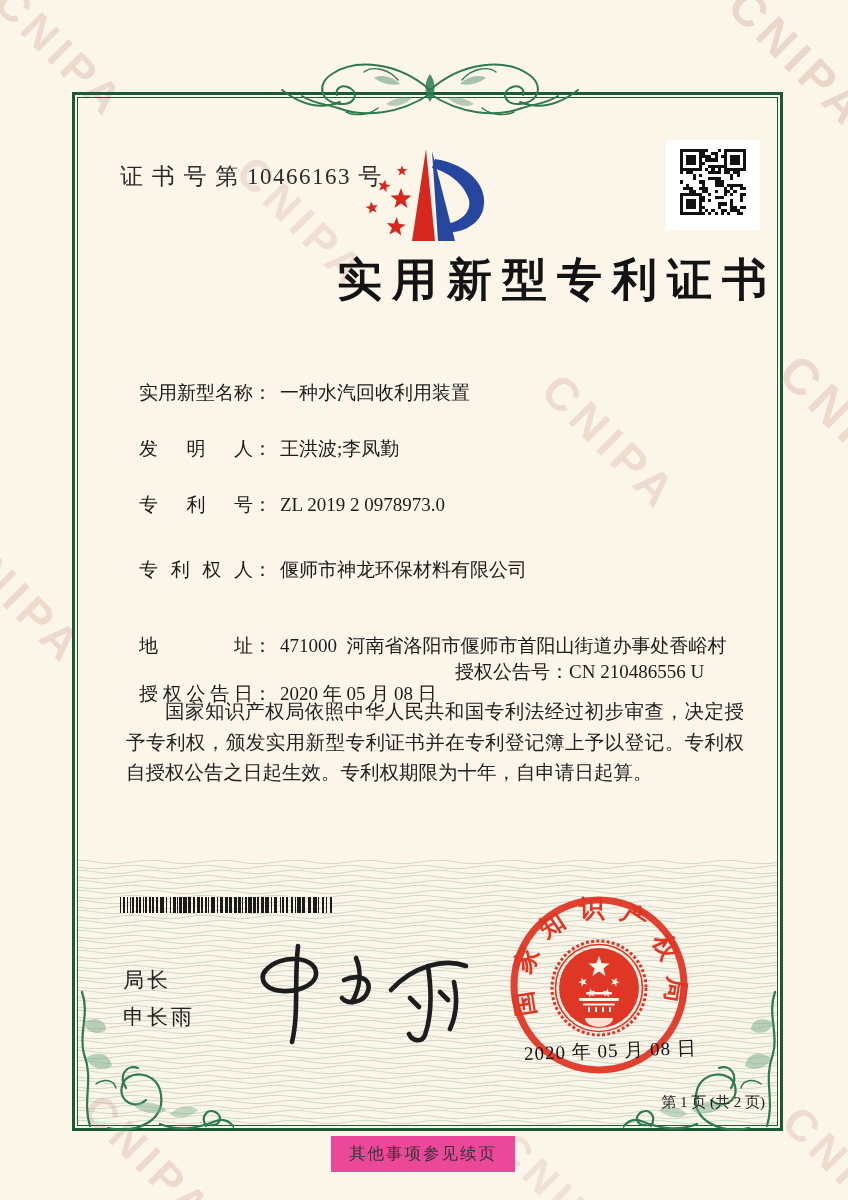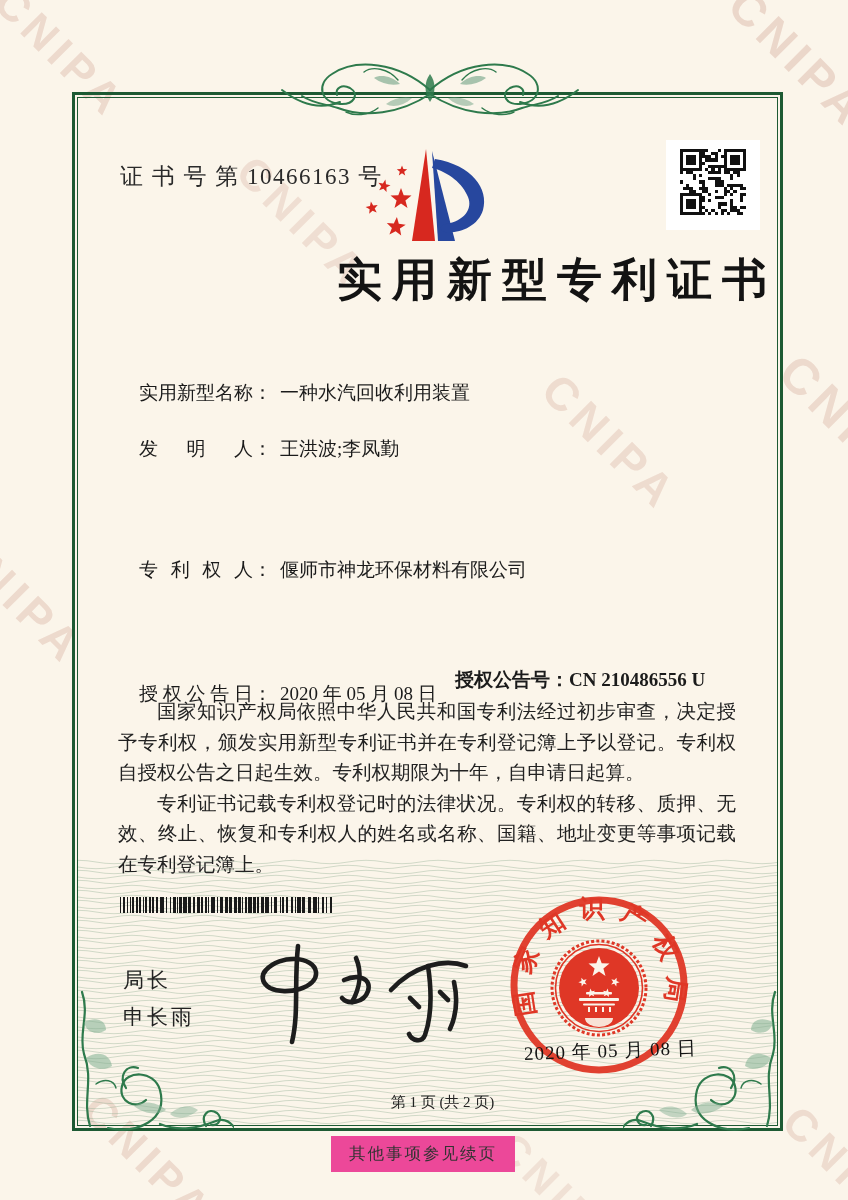--- a/index.html
+++ b/index.html
@@ -21,32 +21,32 @@
            color:#2a2a2a;z-index:4;white-space:pre;margin-top:12px;}
   .logo{position:absolute;left:335px;top:141px;z-index:4;}
   .qrbox{position:absolute;left:666px;top:140px;width:94px;height:90px;background:#fff;z-index:4;}
   .qr{position:absolute;left:14px;top:9px;}
   .title{position:absolute;left:72px;top:250px;width:705px;text-align:right;font-size:45px;
          font-weight:bold;letter-spacing:10px;color:#131313;z-index:4;}
   .frow{position:absolute;left:120px;font-size:19px;color:#1b1b1b;z-index:4;white-space:pre;}
   .flabel{display:inline-block;width:114px;text-align:justify;text-align-last:justify;
           vertical-align:top;}
   .fval{margin-left:8px;}
-  .group2{position:absolute;left:335px;top:8px;white-space:pre;font-weight:bold;}
-  .paras{position:absolute;left:118px;top:697px;width:618px;z-index:4;}
+  .group2{position:absolute;left:335px;top:0;white-space:pre;}
+  .paras{position:absolute;left:126px;top:697px;width:618px;z-index:4;}
   .paras p{margin:0;text-indent:2em;font-size:19.5px;line-height:30.5px;text-align:justify;
            color:#222;}
   .barcode{position:absolute;left:120px;top:897px;z-index:4;}
   .officer{position:absolute;left:123px;font-size:21px;z-index:4;
            font-family:"Liberation Sans",sans-serif;color:#222;letter-spacing:3px;}
   .signature{position:absolute;left:228px;top:928px;z-index:4;}
   .seal{position:absolute;left:507px;top:893px;z-index:5;}
   .seal-date{position:absolute;left:524px;top:1038px;font-size:19px;color:#141414;
              letter-spacing:1px;transform:rotate(-2deg);z-index:6;white-space:pre;}
-  .page-info{position:absolute;left:90px;top:1093px;width:705px;text-align:center;
+  .page-info{position:absolute;left:60px;top:1093px;width:705px;text-align:right;
              font-size:15px;color:#222;z-index:4;white-space:pre;}
   .note-box{position:absolute;left:331px;top:1136px;background:#ec4899;padding:7px 18px;
             font-size:16.5px;color:#333;z-index:4;letter-spacing:2px;}
 </style>
 </head>
 <body>
 
 <div class="page">
 
   <div id="wm-layer">
@@ -396,31 +396,36 @@
   </div>
 
   <div class="title">实用新型专利证书</div>
 
   <div class="frow" style="top:358px">
     <span class="flabel">实用新型名称</span>：<span class="fval">一种水汽回收利用装置</span>
   </div>
   <div class="frow" style="top:414px">
     <span class="flabel">发明人</span>：<span class="fval">王洪波;李凤勤</span>
   </div>
+  <div class="frow" style="top:470px">
+    <span class="flabel">专利号</span>：<span class="fval">ZL 2019 2 0978973.0</span>
+  </div>
   <div class="frow" style="top:535px">
     <span class="flabel">专利权人</span>：<span class="fval">偃师市神龙环保材料有限公司</span>
+  </div>
+  <div class="frow" style="top:611px">
+    <span class="flabel">地址</span>：<span class="fval">471000  河南省洛阳市偃师市首阳山街道办事处香峪村</span>
   </div>
   <div class="frow" style="top:659px">
     <span class="flabel">授权公告日</span>：<span class="fval">2020 年 05 月 08 日</span>
     <span class="group2"><span>授权公告号</span>：<span>CN 210486556 U</span></span>
   </div>
 
   <div class="paras">
     <p>国家知识产权局依照中华人民共和国专利法经过初步审查，决定授予专利权，颁发实用新型专利证书并在专利登记簿上予以登记。专利权自授权公告之日起生效。专利权期限为十年，自申请日起算。</p>
-    <p>专利证书记载专利权登记时的法律状况。专利权的转移、质押、无效、终止、恢复和专利权人的姓名或名称、国籍、地址变更等事项记载在专利登记簿上。</p>
   </div>
 
   <svg id="barcode" class="barcode" width="218" height="16">
       <g fill="#1a1a1a">
         <rect x="0" y="0" width="1" height="16"></rect>
         <rect x="3" y="0" width="2" height="16"></rect>
         <rect x="7" y="0" width="1" height="16"></rect>
         <rect x="10" y="0" width="1" height="16"></rect>
         <rect x="12" y="0" width="2" height="16"></rect>
         <rect x="16" y="0" width="2" height="16"></rect>

